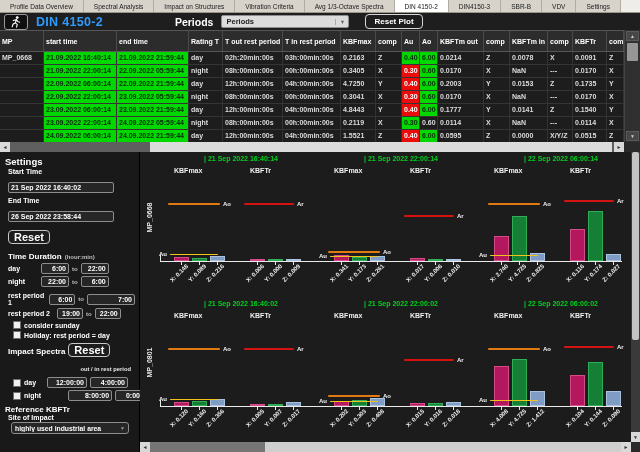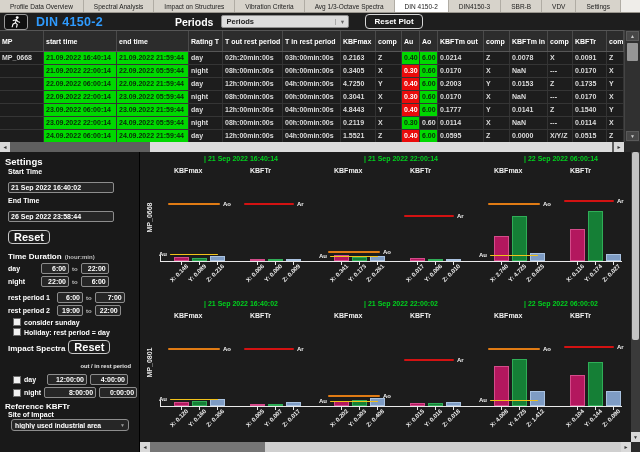--- a/index.html
+++ b/index.html
@@ -292,21 +292,21 @@
     <div class="row" style="margin-left:3px;">
       <span class="sb-lbl" style="width:30px;">night</span>
       <input class="inp" style="width: 28px;" readonly="" value="22:00">
       <span class="sb-note">to</span>
       <input class="inp" style="width: 28px;" readonly="" value="6:00">
     </div>
     <div class="row" style="margin-top:5px;margin-left:3px;">
       <span class="sb-lbl" style="width:46px;">rest period 1</span>
       <input class="inp" style="width: 26px;" readonly="" value="6:00">
       <span class="sb-note">to</span>
-      <input class="inp" style="width: 30px;" readonly="" value="7:00">
+      <input class="inp" style="width: 48px;" readonly="" value="7:00">
     </div>
     <div class="row" style="margin-left:3px;">
       <span class="sb-lbl" style="width:46px;">rest period 2</span>
       <input class="inp" style="width: 26px;" readonly="" value="19:00">
       <span class="sb-note">to</span>
       <input class="inp" style="width: 26px;" readonly="" value="22:00">
     </div>
     <div class="row" style="margin-left:8px;">
       <span class="cb"></span>
       <span class="sb-lbl">consider sunday</span>
@@ -323,21 +323,21 @@
     <div style="text-align:right;margin-right:4px;"><span class="sb-note" style="font-size:5.8px;color:#e8e8e8;">out / in rest period</span></div>
     <div class="row" style="margin-left:8px;">
       <span class="cb"></span>
       <span class="sb-lbl" style="width:20px;">day</span>
       <input class="inp" style="width: 40px;" readonly="" value="12:00:00">
       <input class="inp" style="width: 38px;" readonly="" value="4:00:00">
     </div>
     <div class="row" style="margin-left:8px;">
       <span class="cb"></span>
       <span class="sb-lbl" style="width:20px;">night</span>
-      <input class="inp" style="width: 52px;" readonly="" value="8:00:00">
+      <input class="inp" style="width: 44px; margin-left: 24px;" readonly="" value="8:00:00">
       <input class="inp" style="width: 38px;" readonly="" value="0:00:00">
     </div>
 
     <div class="sb-h2" style="margin-top:4px;">Reference KBFTr</div>
     <div class="sb-lbl" style="margin-left:3px;">Site of Impact</div>
     <div class="sel-dark" style="width:118px;margin:1px 0 0 6px;">
       <span class="sd-txt">highly used industrial area</span>
       <span class="sd-arr">▼</span>
     </div>
     

